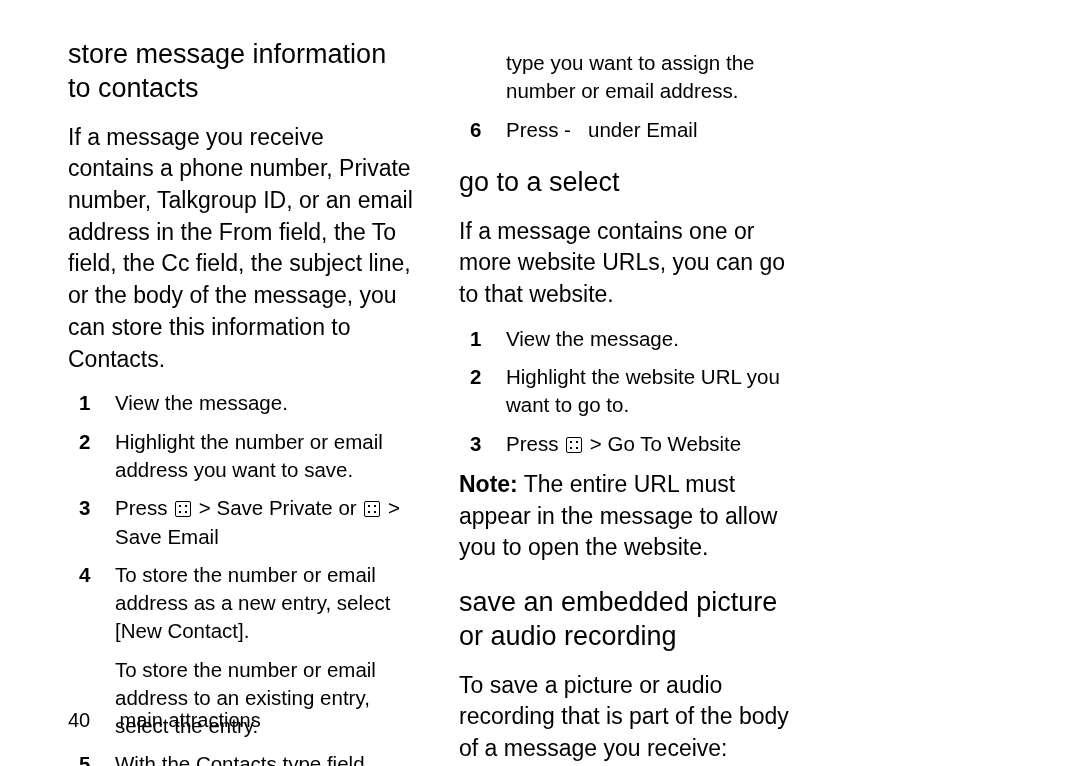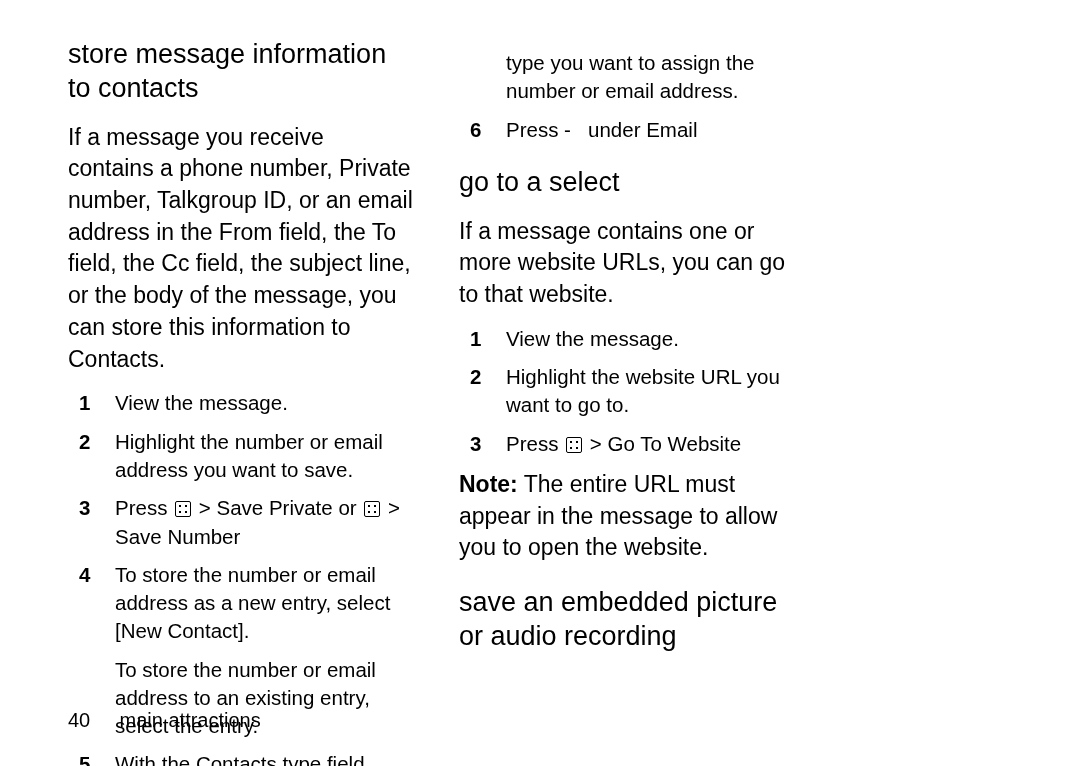--- a/index.html
+++ b/index.html
@@ -106,21 +106,21 @@
           <span class="num">1</span>
           <span class="txt">View the message.</span>
         </li>
         <li>
           <span class="num">2</span>
           <span class="txt">Highlight the number or email address you want to save.</span>
         </li>
         <li>
           <span class="num">3</span>
           <span class="txt">
-            <span>Press </span><span class="menu-icon"></span><span> &gt; </span><span>Save Private</span><span> or </span><span class="menu-icon"></span><span> &gt; </span><span>Save Number</span>
+            <span>Press </span><span class="menu-icon"></span><span> &gt; </span><span>Save Private</span><span> or </span><span class="menu-icon"></span><span> &gt; </span><span>Save Email</span>
           </span>
         </li>
         <li>
           <span class="num">4</span>
           <span class="txt">
             <span>To store the number or email address as a new entry, select </span><span>[New Contact]</span><span>.</span>
             <span class="sub">To store the number or email address to an existing entry, select the entry.</span>
           </span>
         </li>
         <li>
@@ -162,20 +162,21 @@
             <span>Press </span><span class="menu-icon"></span><span> &gt; </span><span>Go To Website</span>
           </span>
         </li>
       </ol>
 
       <p class="plain">
         <strong>Note:</strong><span> The entire URL must appear in the message to allow you to open the website.</span>
       </p>
 
       <h2 style="margin-top:22px">save an embedded picture or audio recording</h2>
+      <p>To save a picture or audio recording that is part of the body of a message you receive:</p>
     </div>
 
   </div>
 
   <div class="footer">
     <span class="pg">40</span>
     <span>main attractions</span>
   </div>
 </div>
 

